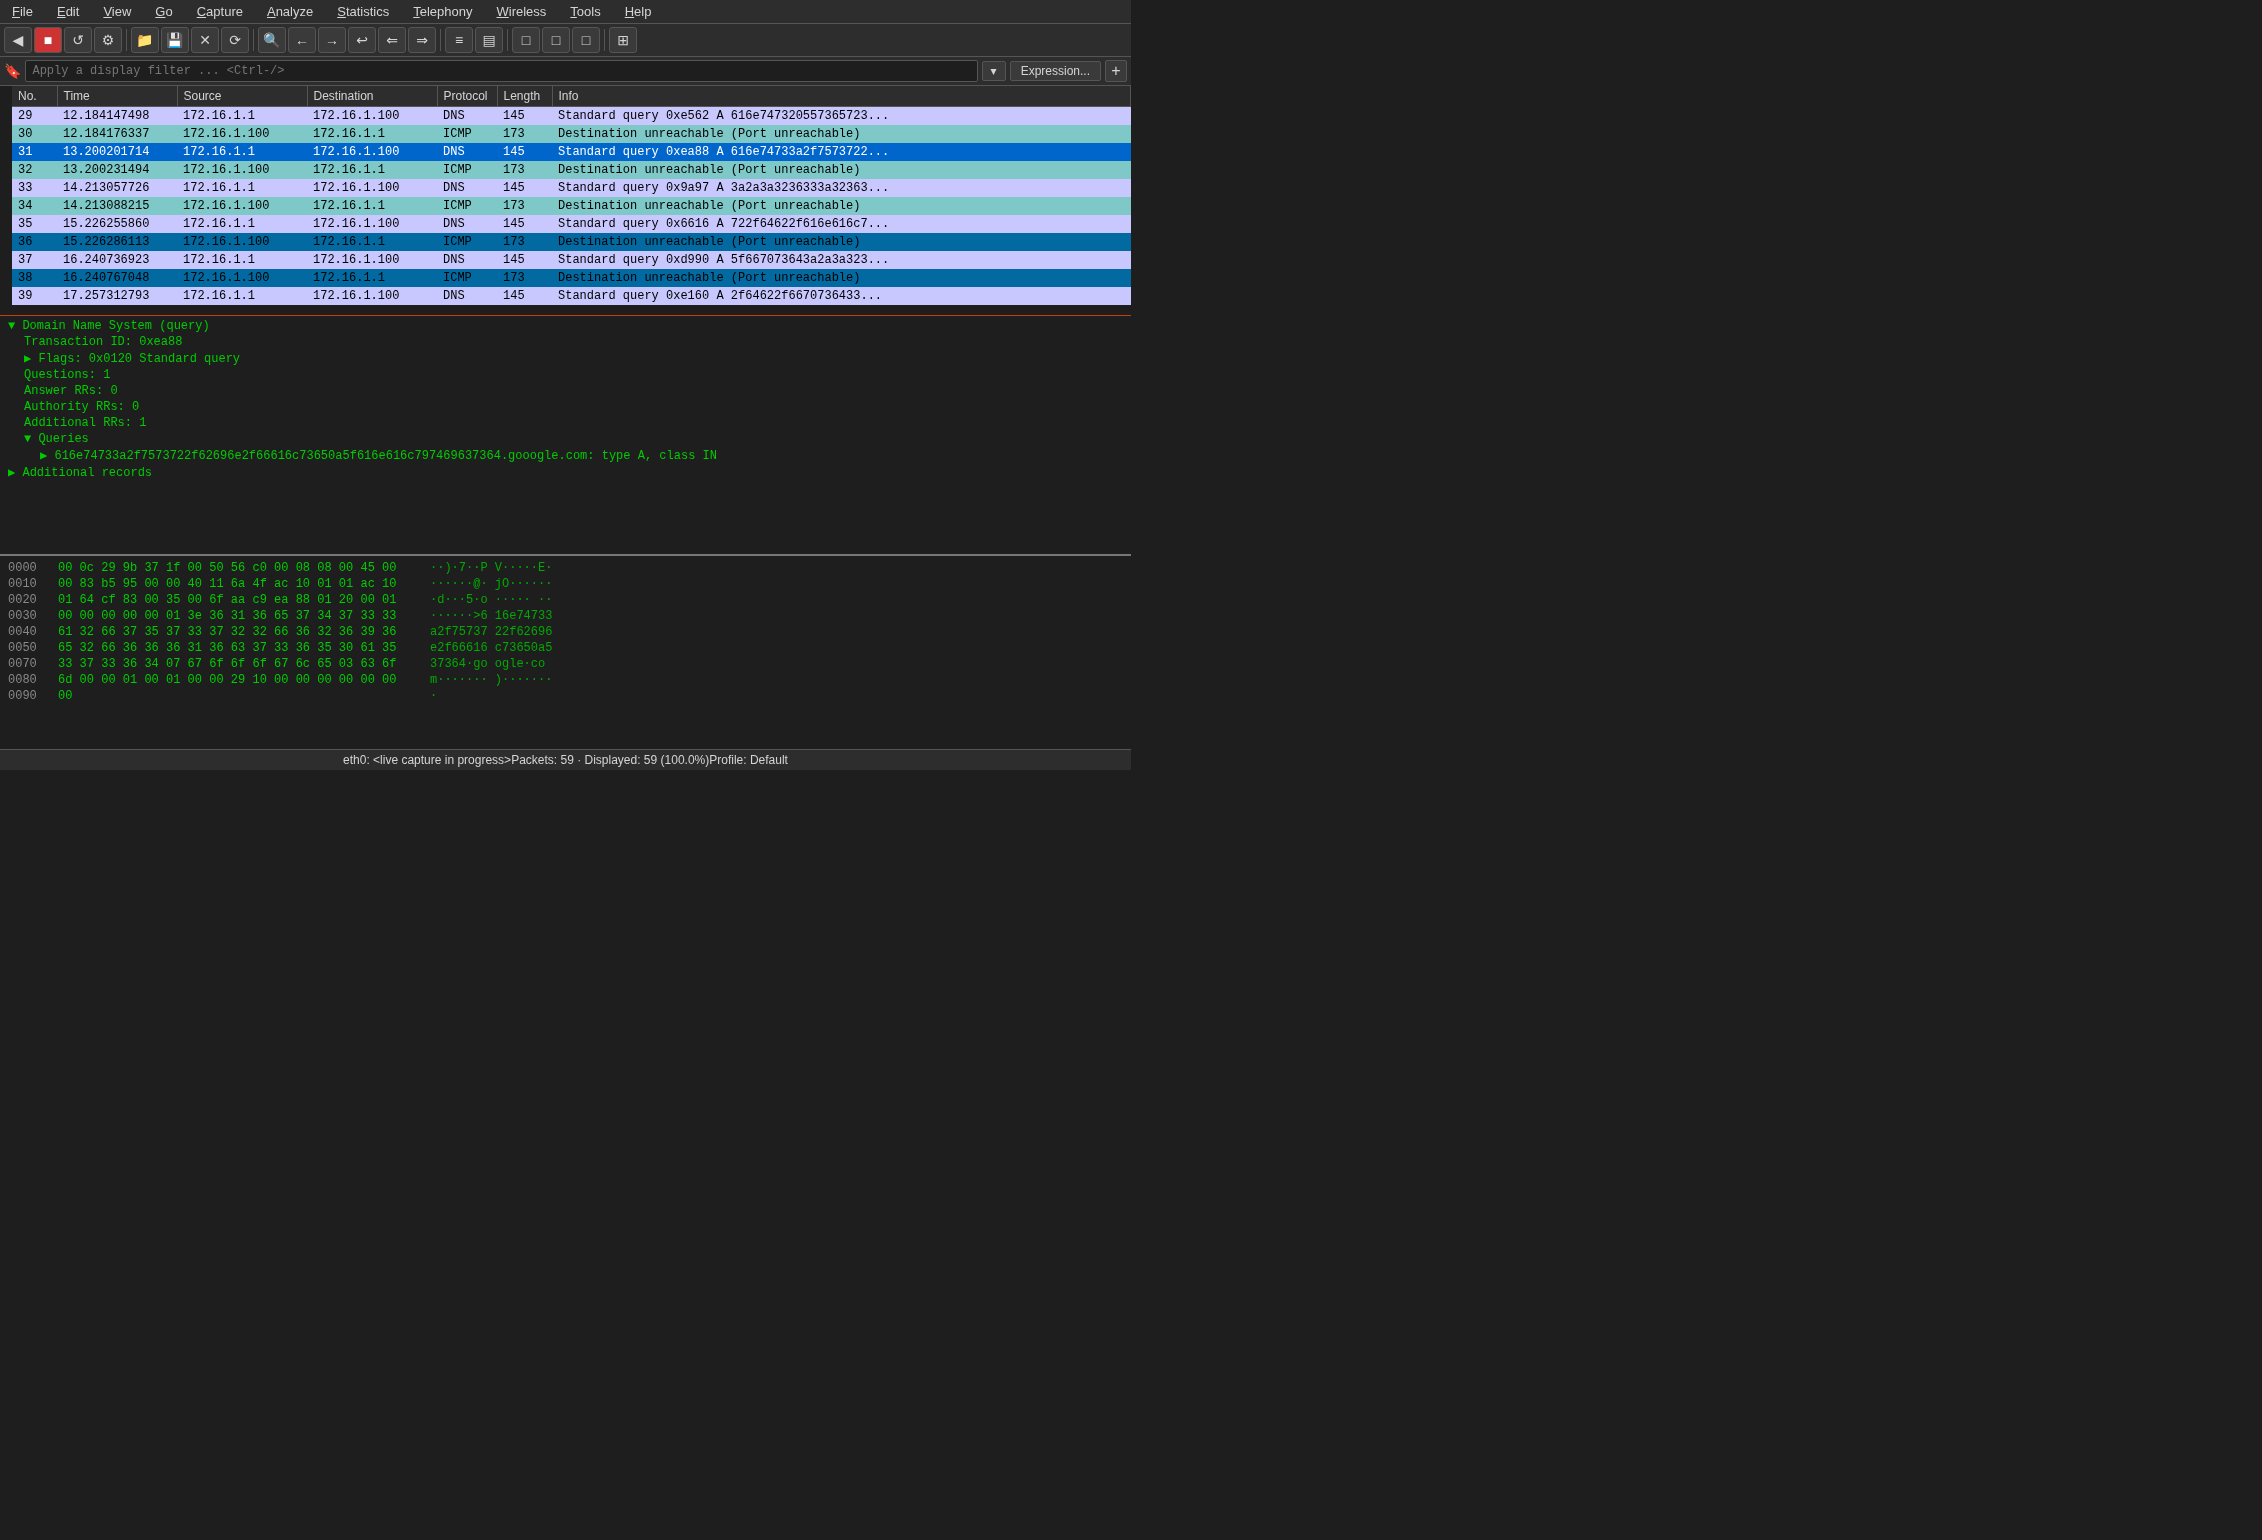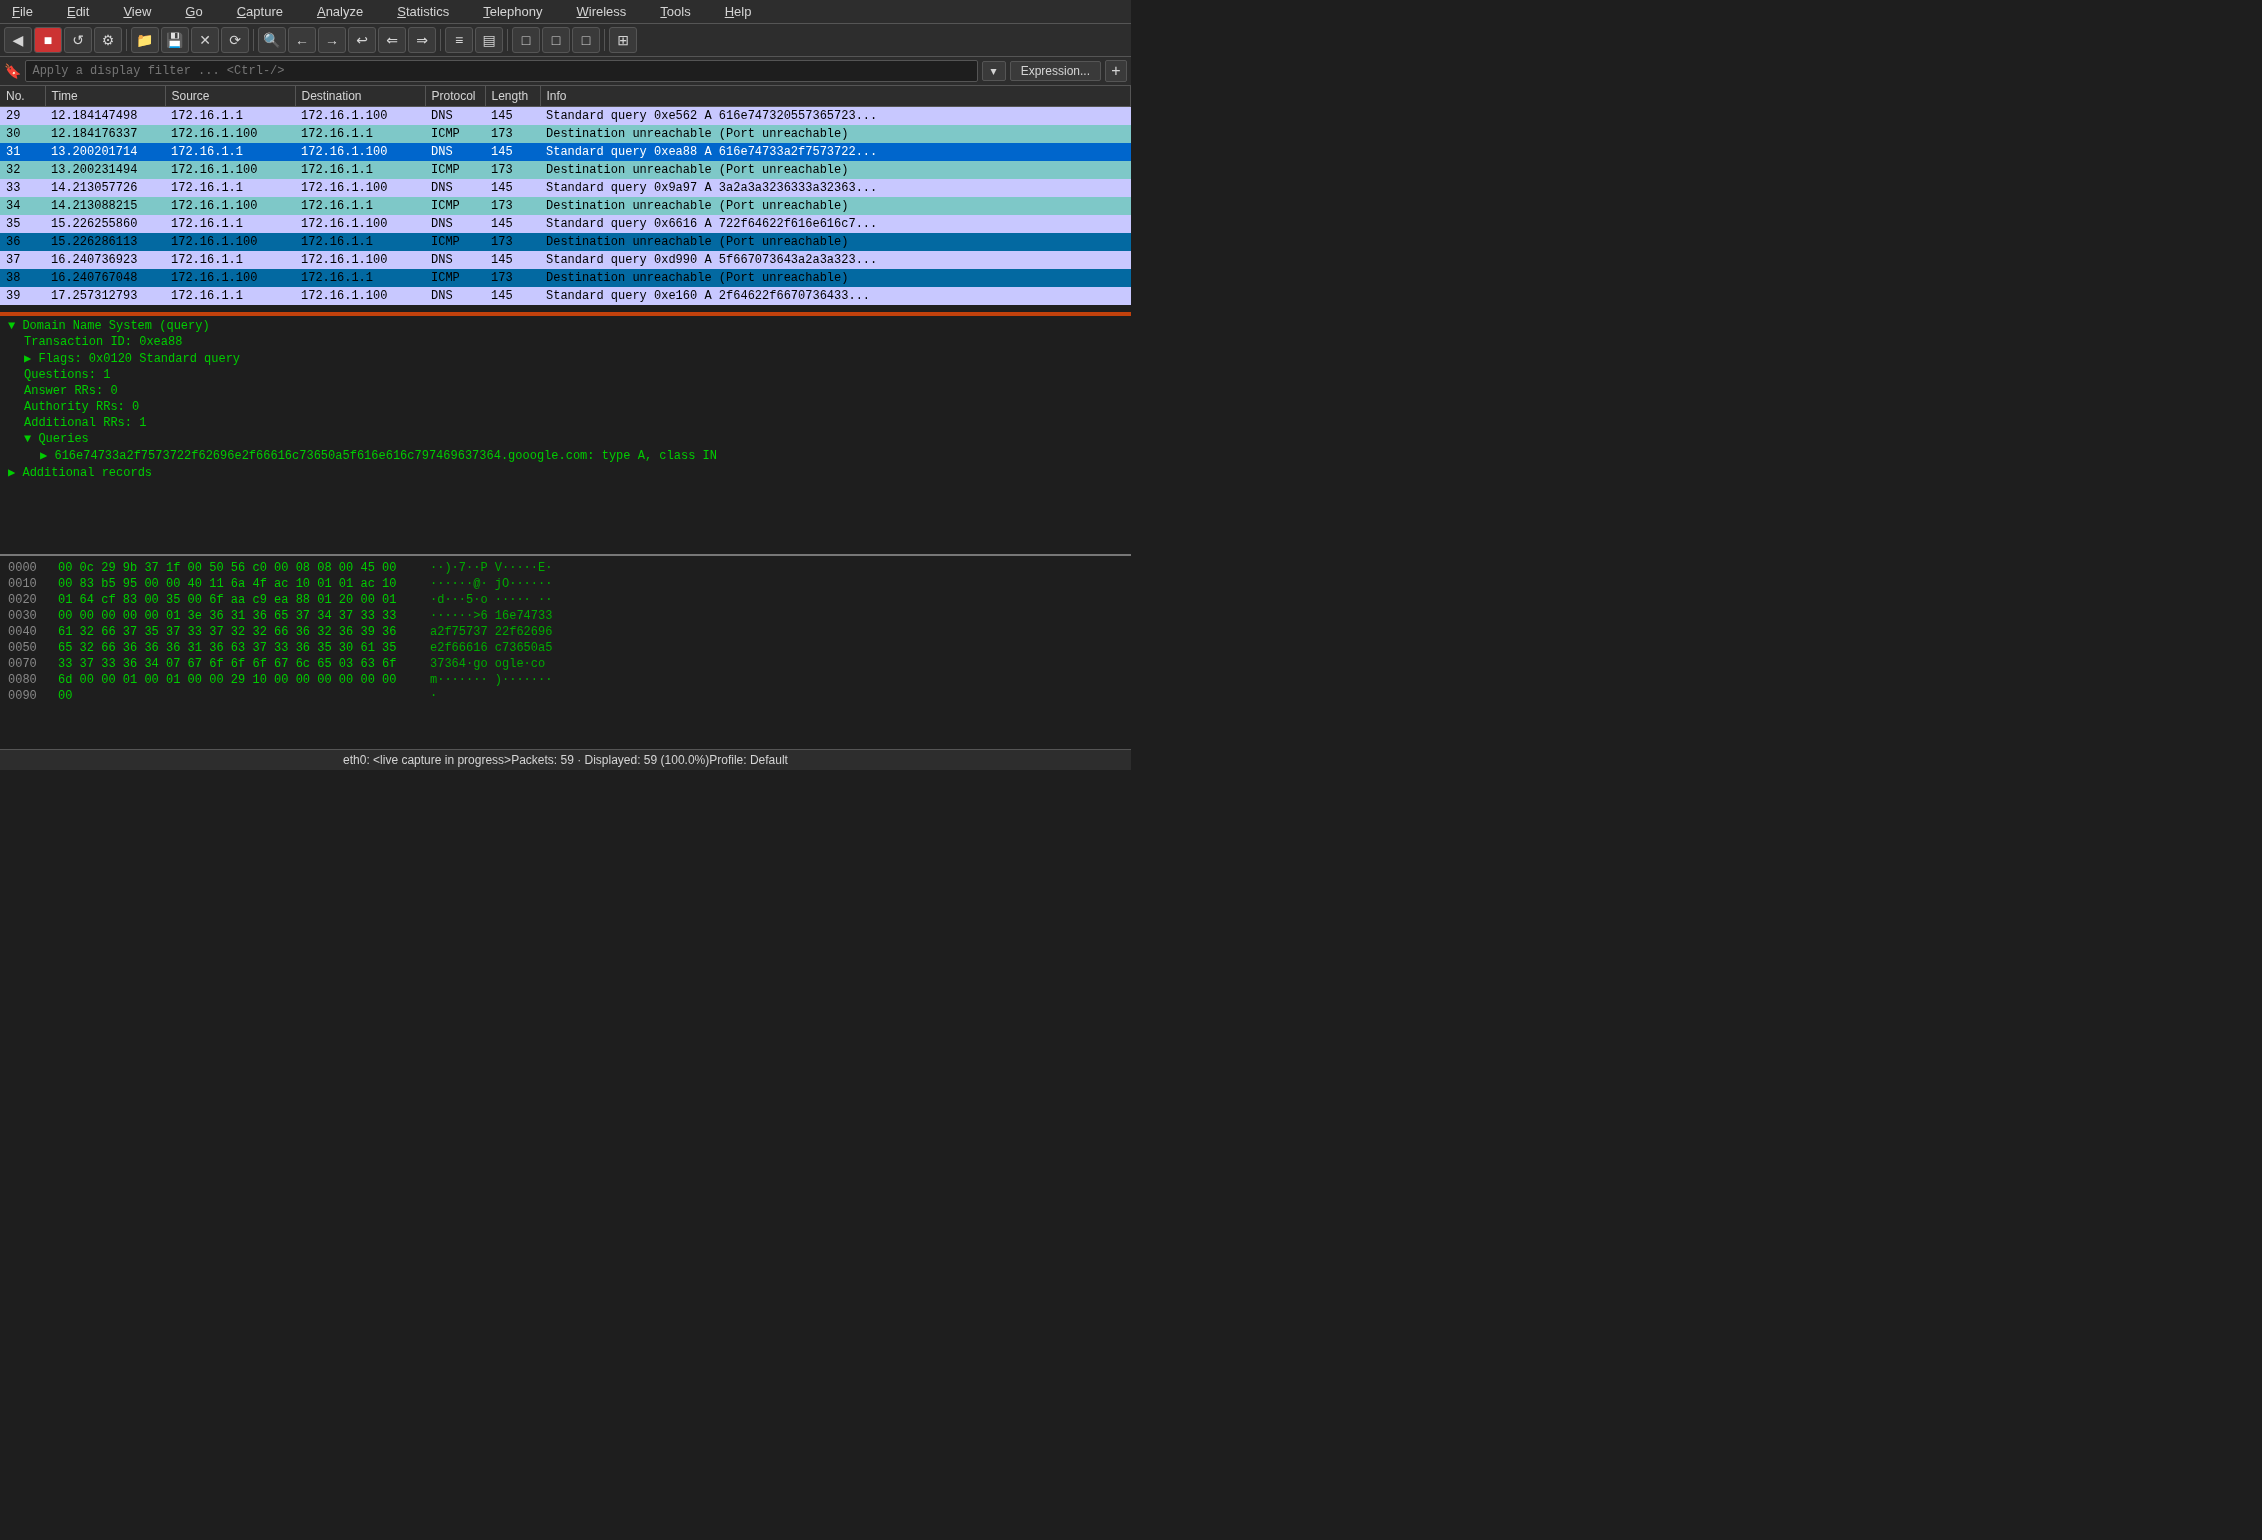--- a/index.html
+++ b/index.html
@@ -14,21 +14,21 @@
       display: flex;
       flex-direction: column;
     }
 
     
     .menu-bar {
       display: flex;
       background: #2d2d2d;
       border-bottom: 1px solid #555;
       padding: 2px 4px;
-      gap: 18px;
+      gap: 8px;
       flex-shrink: 0;
     }
     .menu-item {
       padding: 2px 8px;
       color: #d4d4d4;
       cursor: pointer;
       border-radius: 3px;
       font-size: 13px;
       font-family: Arial, sans-serif;
     }
@@ -114,21 +114,22 @@
       justify-content: center;
       font-size: 16px;
     }
 
     
     .packet-table-container {
       flex: 0 0 auto;
       height: 230px;
       overflow-y: auto;
       overflow-x: hidden;
-      border-bottom: 4px solid #c2410c;
+      border-bottom: 1px solid #c2410c;
+      padding-left: 12px;
     }
     .packet-table {
       width: 100%;
       border-collapse: collapse;
       font-size: 12px;
     }
     .packet-table thead tr {
       background: #2d2d2d;
       color: #d4d4d4;
       position: sticky;

